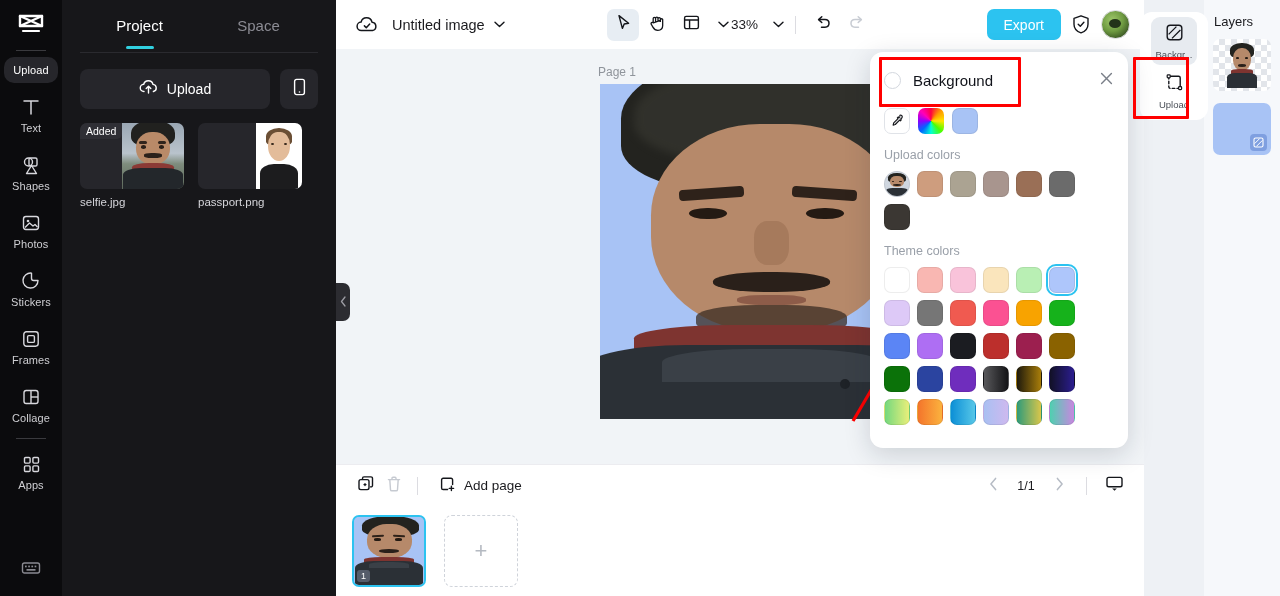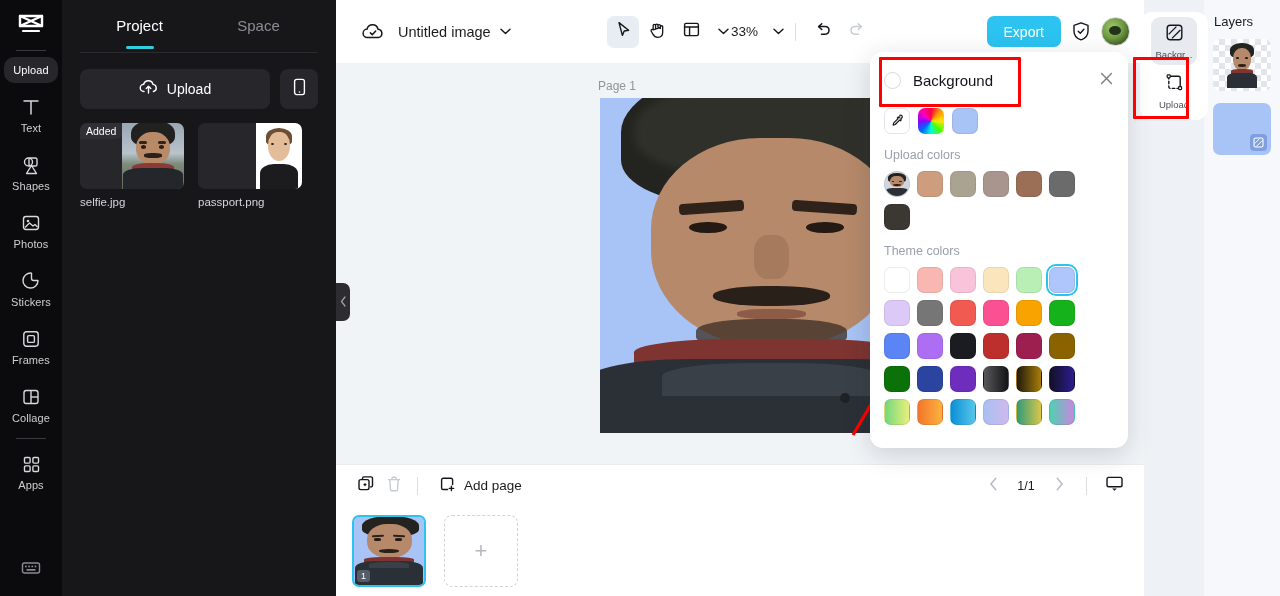--- a/index.html
+++ b/index.html
@@ -86,21 +86,21 @@
   
   .collapse-handle {
     position:absolute; left:336px; top:283px; width:14px; height:38px;
     background:#2c2c31; border-radius:0 7px 7px 0; z-index:25;
     display:flex; align-items:center; justify-content:center; cursor:pointer;
   }
 
   
   .main { flex:1; display:flex; flex-direction:column; background:#fff; position:relative; min-width:0; }
 
-  .topbar { height:63px; display:flex; align-items:center; padding:0 14px 0 24px; background:#fff; position:relative; z-index:10; }
+  .topbar { height:49px; display:flex; align-items:center; padding:0 14px 0 18px; background:#fff; position:relative; z-index:10; }
   .tb-cloud { width:26px; height:26px; display:flex; align-items:center; justify-content:center; cursor:pointer; }
   .doc-title { font-size:14.5px; color:#1b1b1f; margin-left:12px; cursor:pointer; }
   .chev { margin-left:9px; cursor:pointer; display:inline-flex; }
   .tb-center { position:absolute; left:50%; transform:translateX(-50%); display:flex; align-items:center; gap:2px; }
   .tool-btn { width:32px; height:32px; border-radius:7px; display:flex; align-items:center; justify-content:center; cursor:pointer; }
   .tool-btn.sel { background:#e7edf3; }
   .zoom-val { font-size:13.5px; color:#1b1b1f; margin-left:0; margin-right:4px; cursor:pointer; }
   .vline { width:1px; height:18px; background:#dcdce1; margin:0 9px; }
   .tb-right { margin-left:auto; display:flex; align-items:center; gap:6px; }
   .export-btn {

